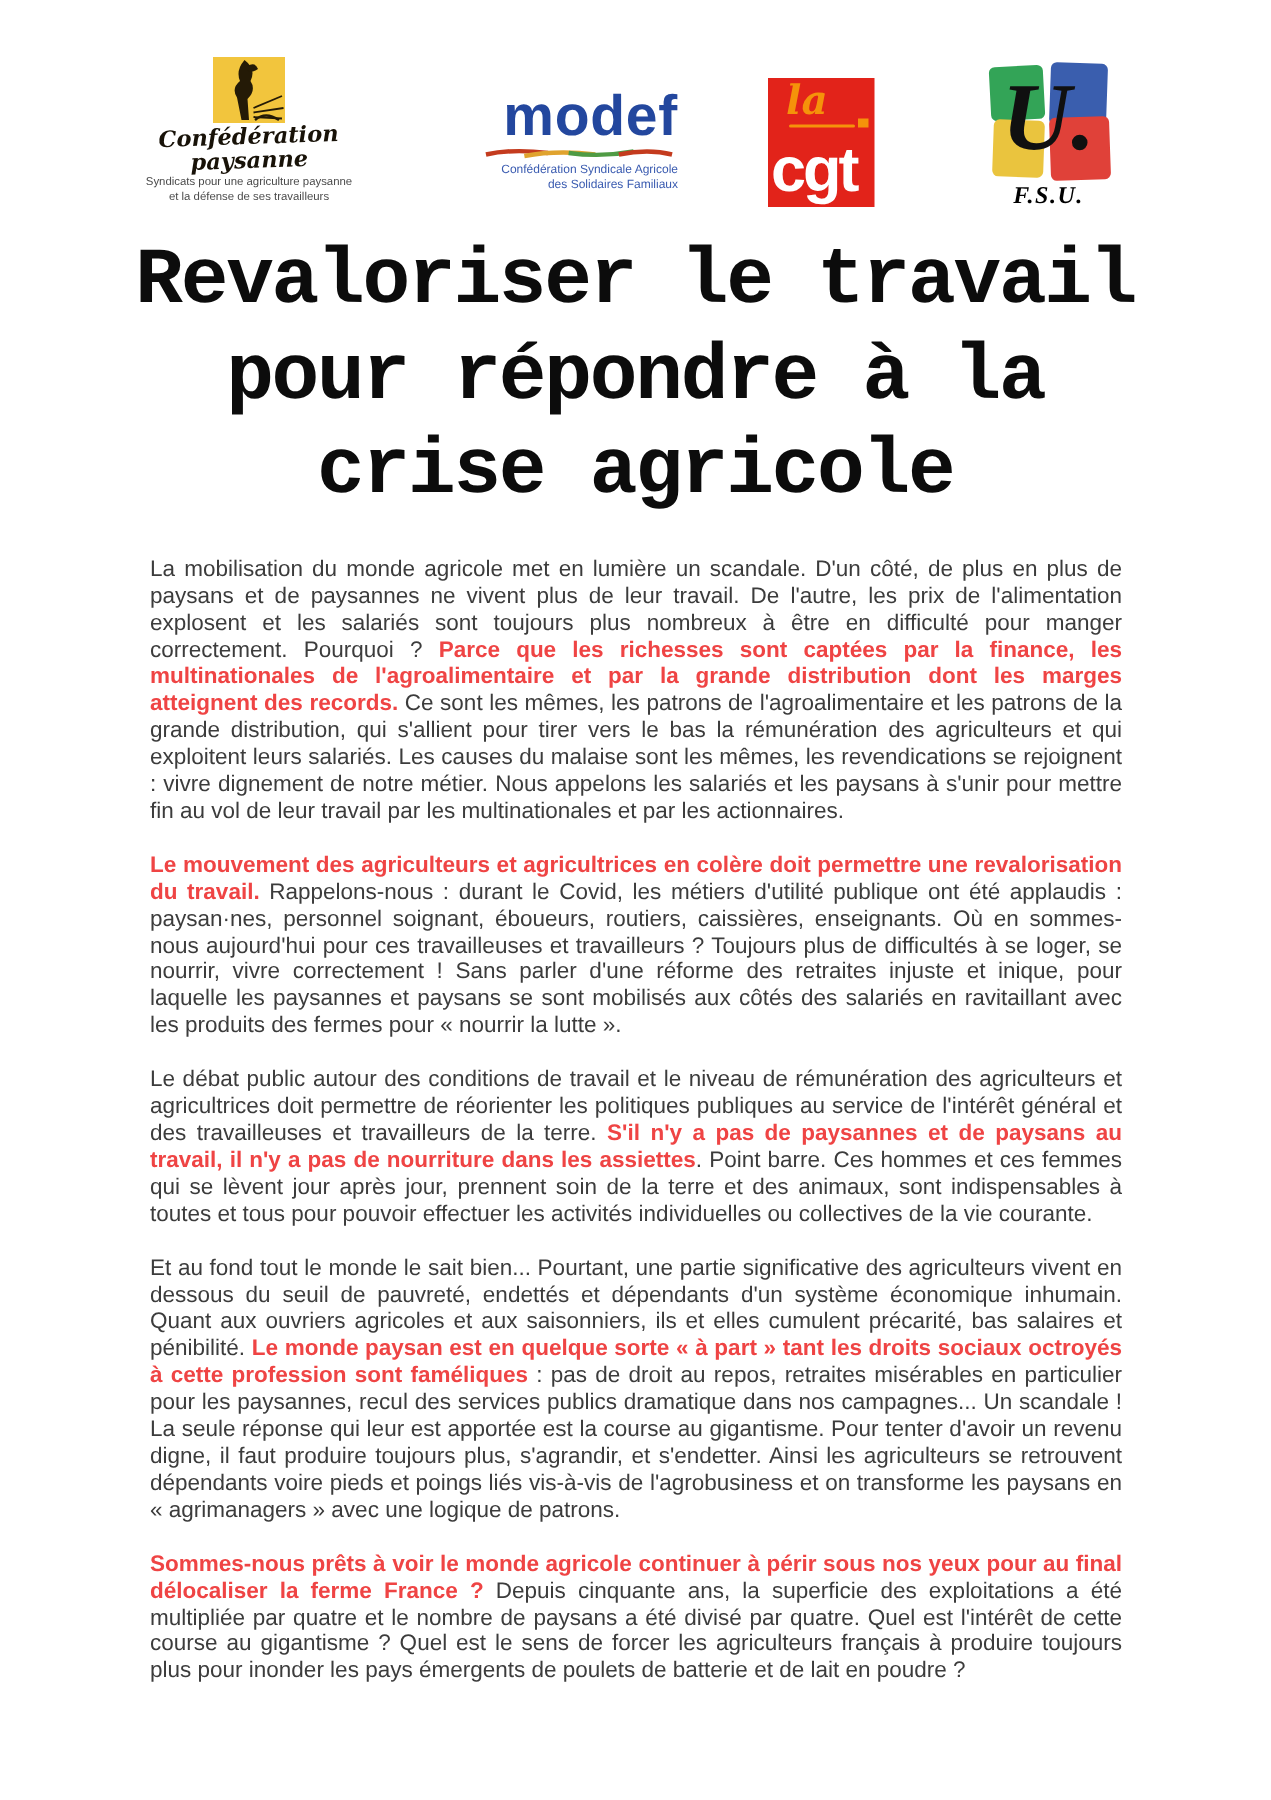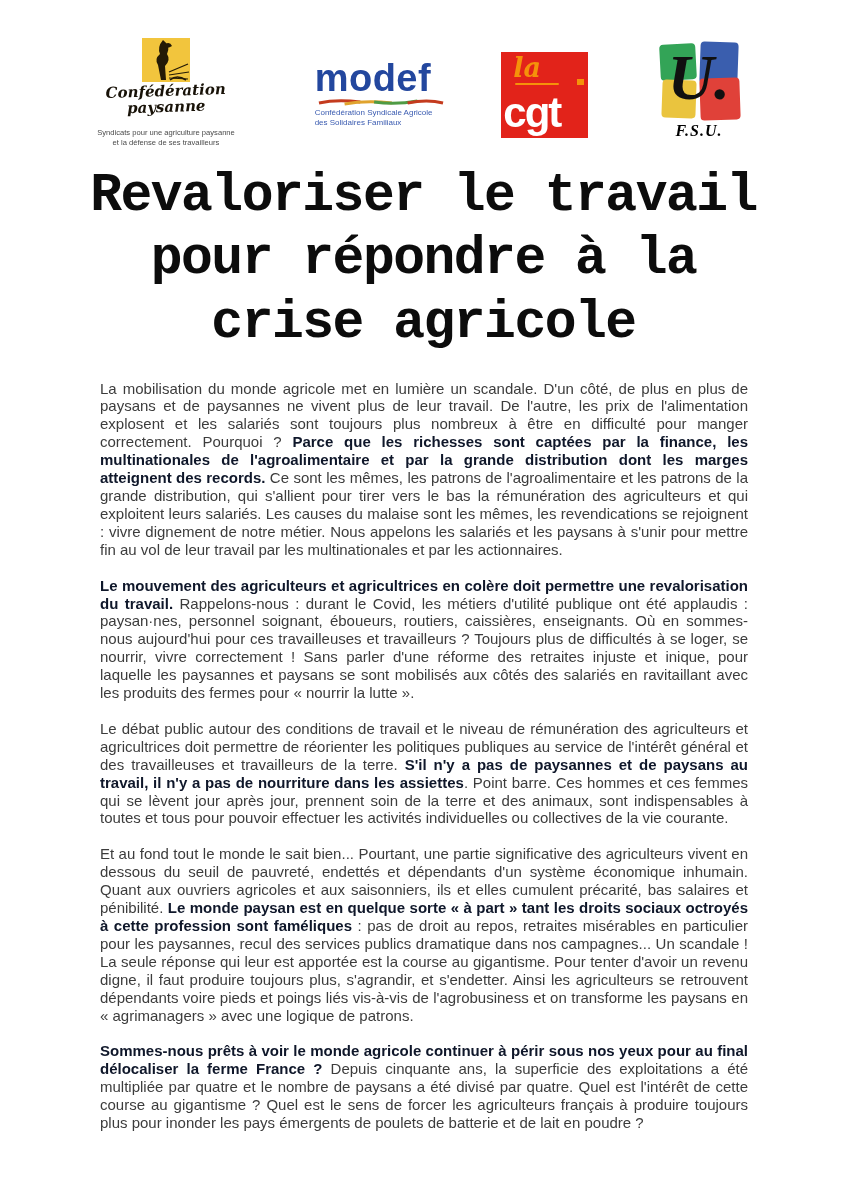--- a/index.html
+++ b/index.html
@@ -26,34 +26,34 @@
   
   .logo-cp { width: 142px; text-align: center; }
   .cp-box { width: 48px; height: 44px; margin: 2px auto 2px; display: block; }
   .cp-script {
     font-family: "DejaVu Serif", serif;
     font-style: italic; font-weight: bold;
     font-size: 15px; line-height: 1.05; color: #181208;
     transform: rotate(-2deg);
   }
   .cp-caption {
-    margin-top: 12px;
+    margin-top: 0;
     font-size: 7.6px; line-height: 1.4; color: #4a4a4a;
     white-space: pre-line;
   }
 
   
-  .logo-modef { width: 132px; margin-top: 24px; text-align: left; margin-left: 23px; }
+  .logo-modef { width: 132px; margin-top: 24px; text-align: right; margin-left: 23px; }
   .modef-word { font-weight: bold; font-size: 38px; line-height: 0.95; letter-spacing: 0.5px; }
   .modef-wave { display: block; margin: 1px auto 1px; }
   .modef-caption { font-size: 8px; line-height: 1.3; white-space: pre-line; }
 
   
   .logo-cgt { margin-top: 16px; }
-  .cgt-box { position: relative; width: 87px; height: 86px; }
+  .cgt-box { position: relative; width: 71px; height: 86px; }
   .cgt-la {
     position: absolute; top: 2px; left: 12px;
     font-family: "DejaVu Serif", serif; font-style: italic; font-weight: bold;
     font-size: 27px; line-height: 1;
   }
   .cgt-la-swash { position: absolute; top: 31px; left: 14px; width: 44px; height: 2px; border-radius: 2px; }
   .cgt-la-dot { position: absolute; top: 27px; right: 4px; width: 7px; height: 6px; }
   .cgt-word {
     position: absolute; bottom: 4px; left: 2px;
     font-weight: bold; font-size: 42px; line-height: 1; letter-spacing: -2px;
@@ -108,21 +108,21 @@
 
   
   .doc-body { padding: 24px 99px 0 100px; }
   .doc-body p {
     font-size: 15px;
     line-height: 17.9px;
     text-align: justify;
     color: #3c3c3c;
     margin-bottom: 18px;
   }
-  .doc-body .b { font-weight: bold; color: #0f172a; }
+  .doc-body .b { font-weight: bold; color: #ef4444; }
 </style>
 </head>
 <body>
 
 <div class="page">
 
   <header class="logos">
 
     <div class="logo logo-cp">
       <svg class="cp-box" viewBox="0 0 48 44" width="48" height="44" xmlns="http://www.w3.org/2000/svg">

